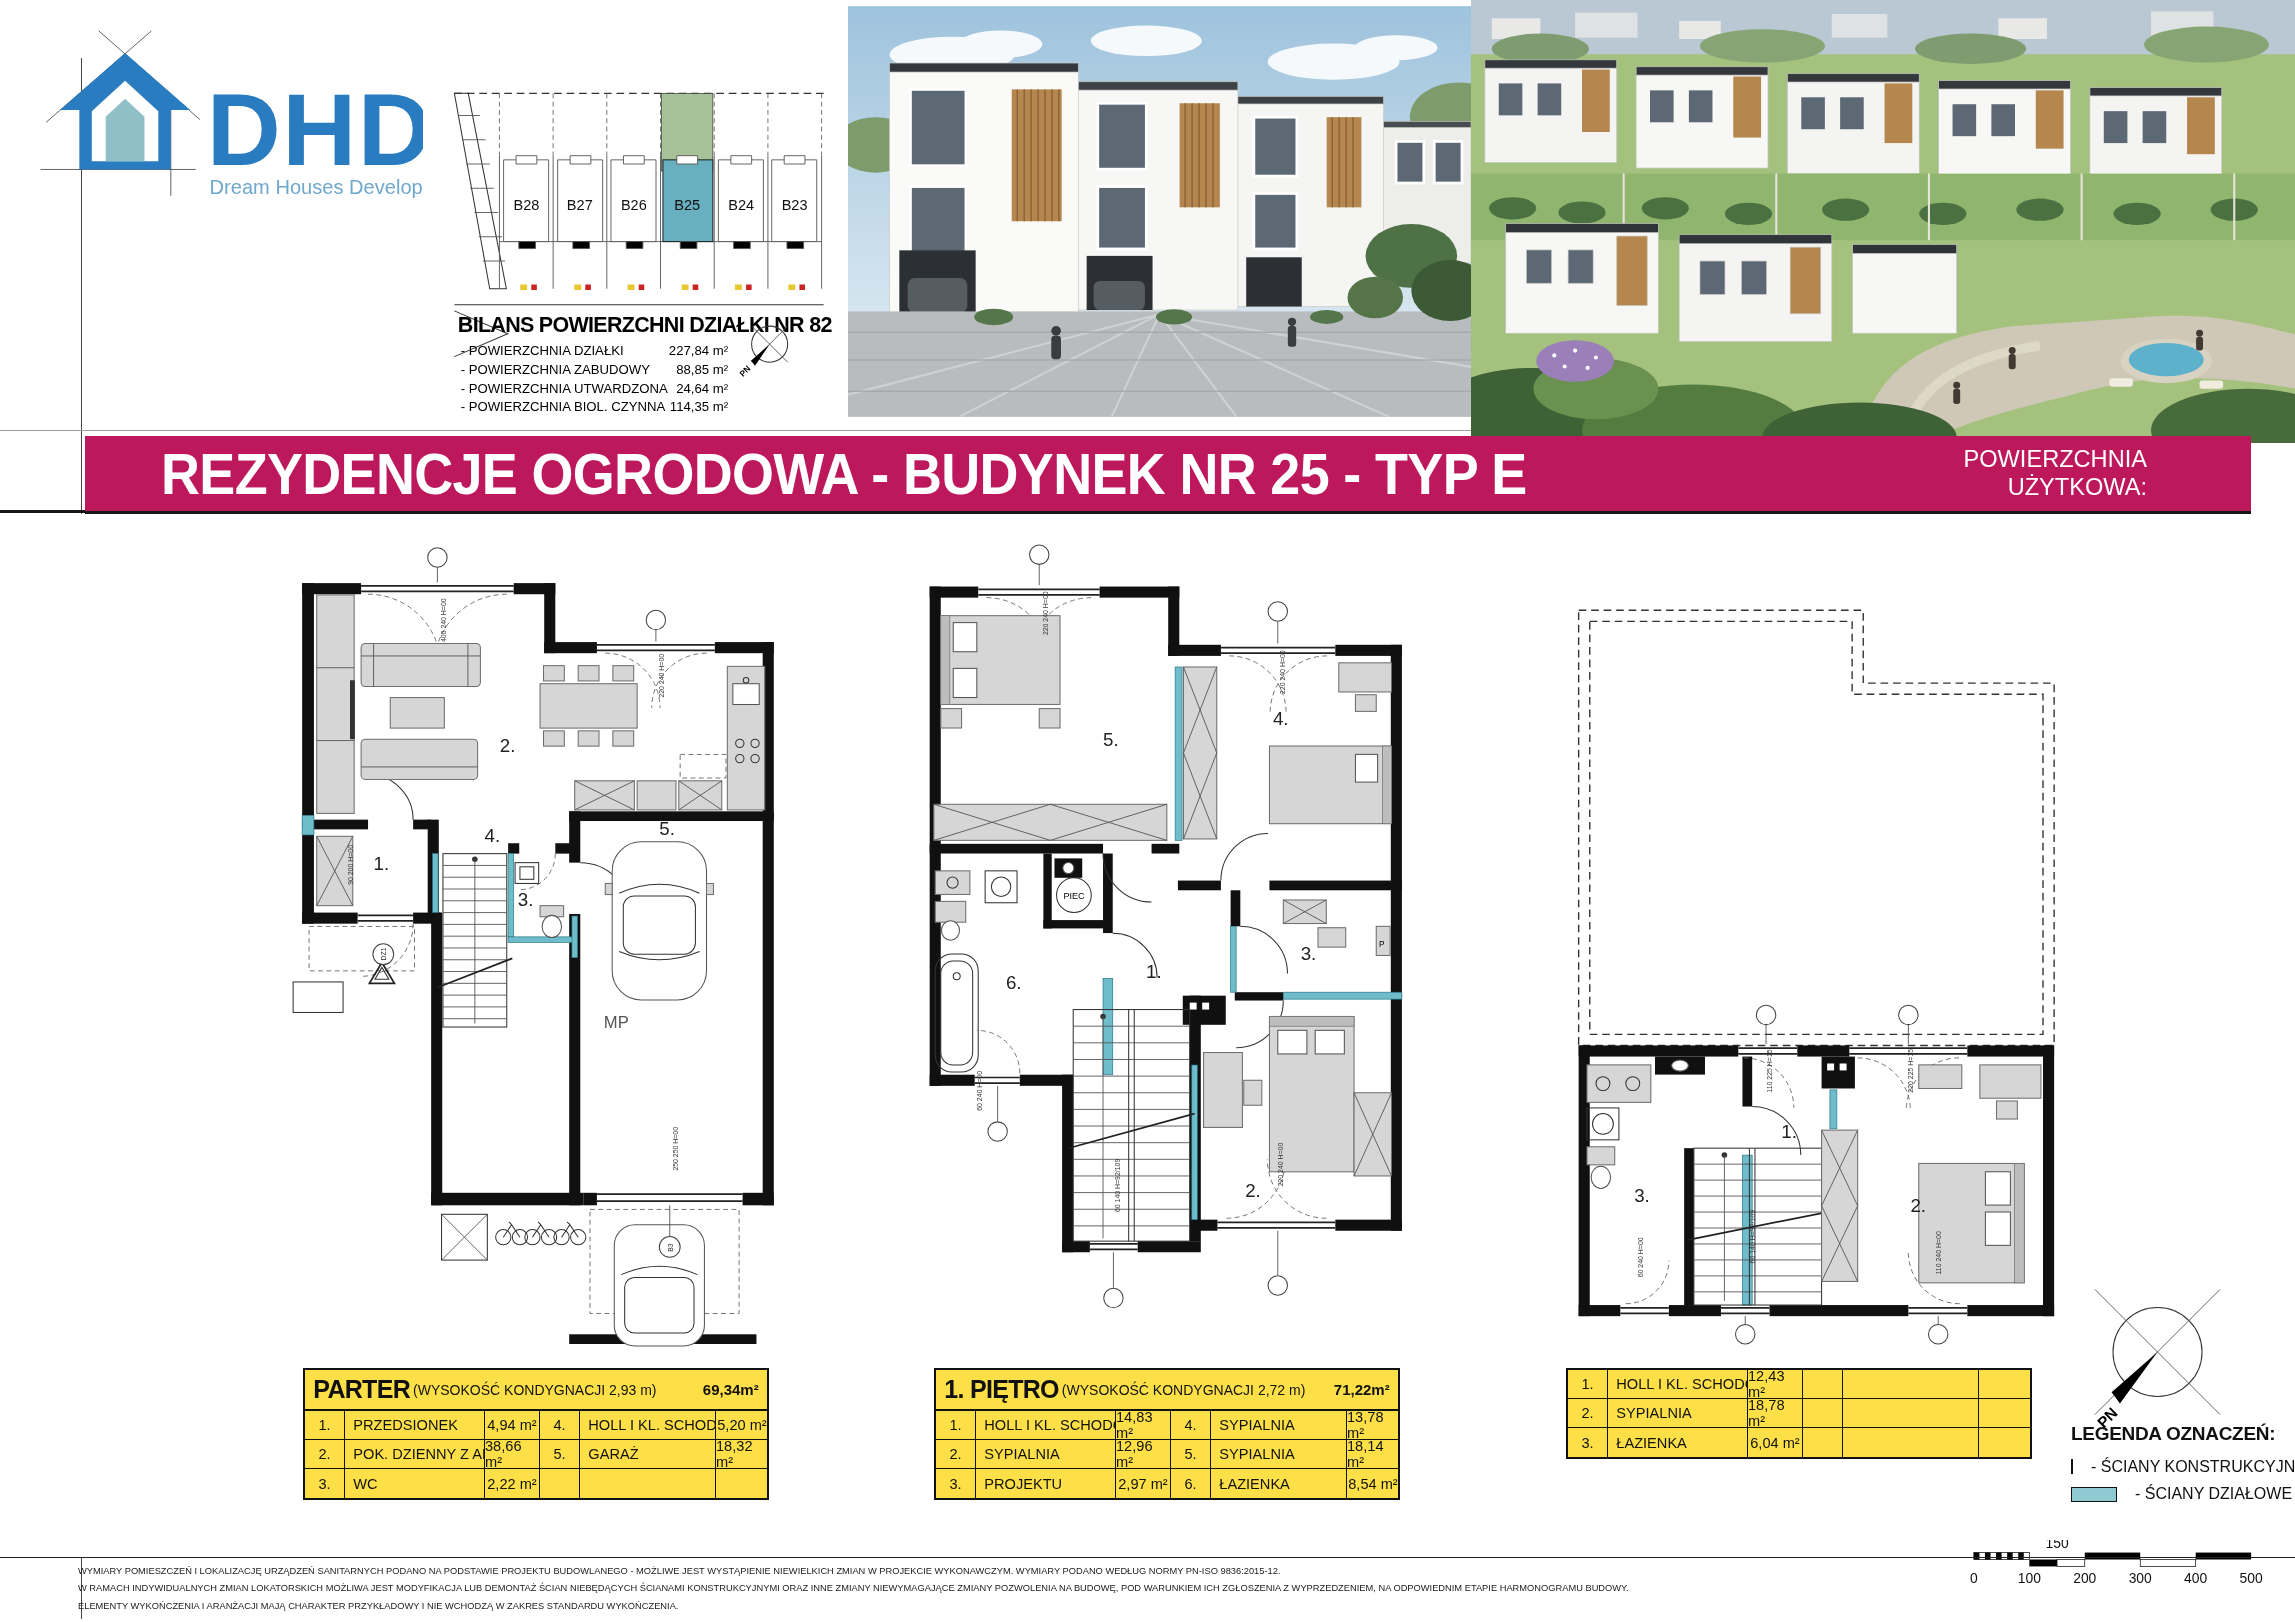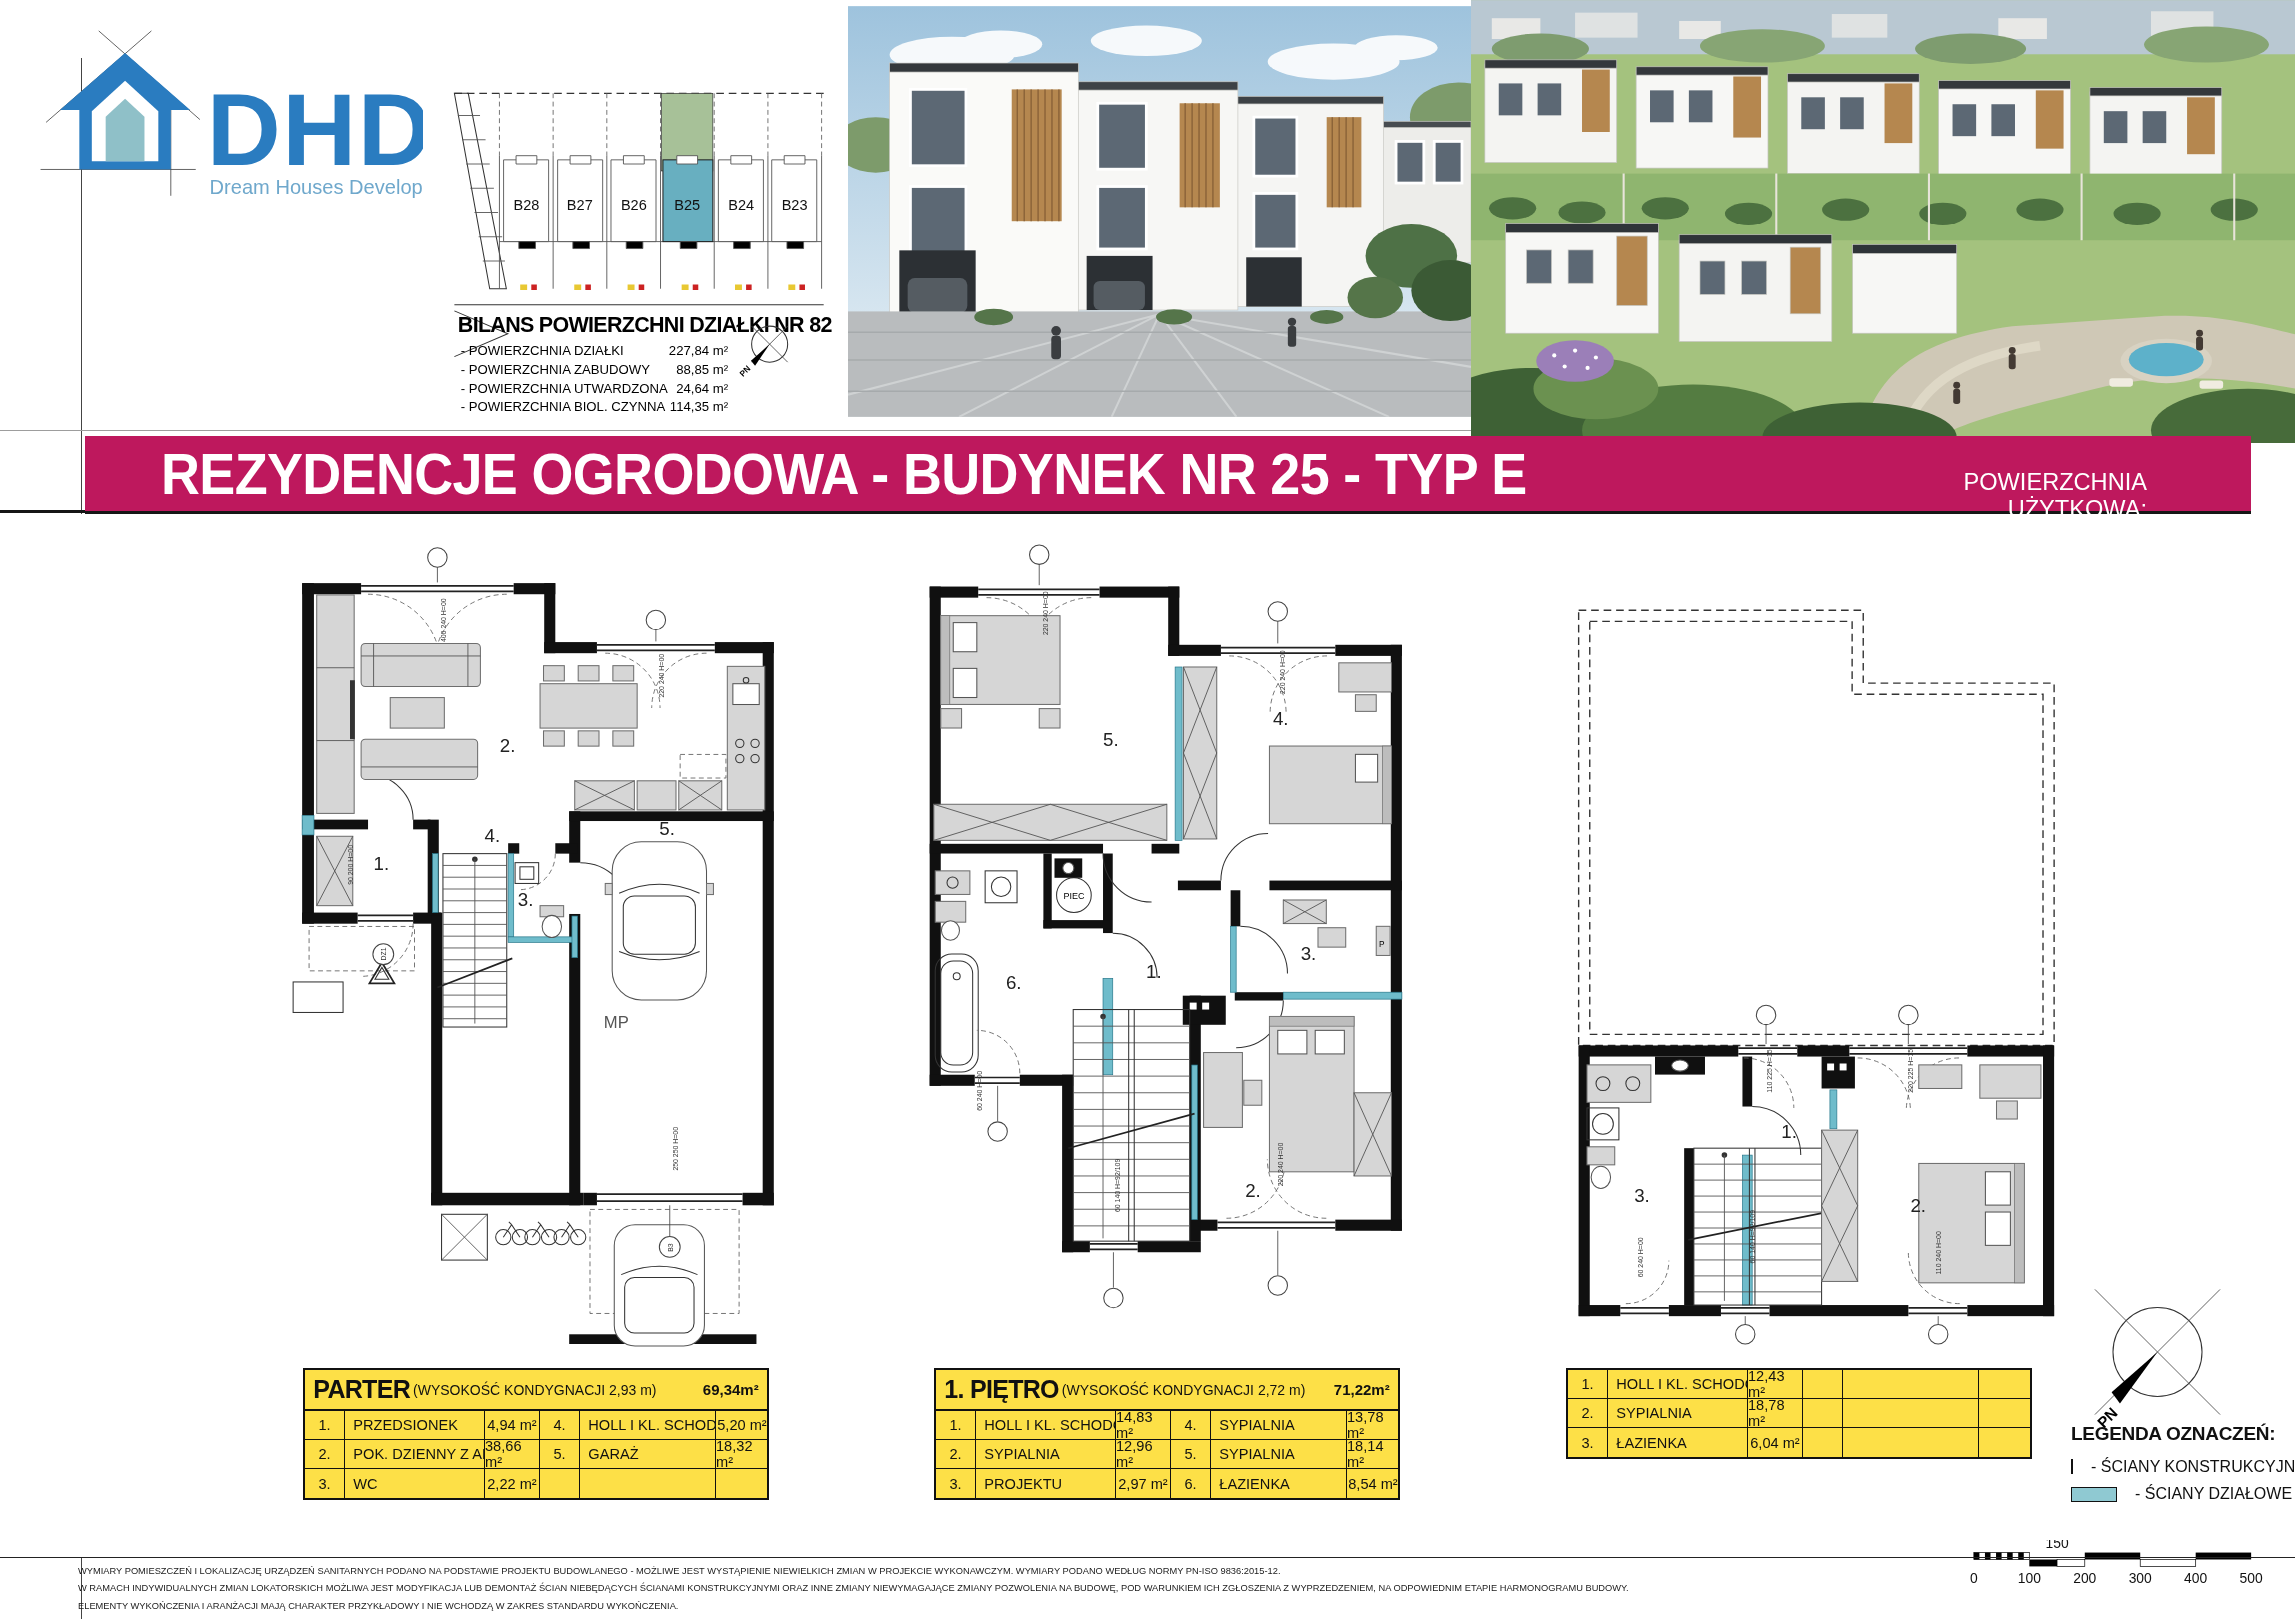--- a/index.html
+++ b/index.html
@@ -11,21 +11,21 @@
 
   
   .vline{background:#444}
   .hline{background:#9d9d9d}
 
   
   .titlebar{left:85px;top:436px;width:2166px;height:75px;background:#be185d;
             border-bottom:3.5px solid #161616;display:flex;align-items:center}
   .title-text{font-size:58px;font-weight:bold;color:#fff;letter-spacing:-0.7px;white-space:nowrap;
               transform:scaleX(.93);transform-origin:left center;margin-left:76px}
-  .area-wrap{position:absolute;right:104px;top:12px;height:100%;display:flex;align-items:flex-end;gap:15px}
+  .area-wrap{position:absolute;right:104px;top:0;height:100%;display:flex;align-items:center;gap:15px}
   .area-label{color:#fff;font-size:23.6px;text-align:right;line-height:1.15}
   .area-value{color:#fff;font-size:71px;letter-spacing:1.4px;white-space:nowrap}
   .area-unit{margin-left:18px}
   .area-sup{font-size:39px;position:relative;top:-25px}
 
   
   .rtable{position:absolute;width:466px;border:2.1px solid #111;background:#fde047;box-sizing:border-box}
   .rt-head{height:39px;border-bottom:2.1px solid #111;display:flex;align-items:center;padding:0 8.3px}
   .rt-name{font-size:25px;font-weight:bold;letter-spacing:-0.7px;white-space:nowrap}
   .rt-note{font-size:14px;font-weight:normal;margin-left:3px;white-space:nowrap}

